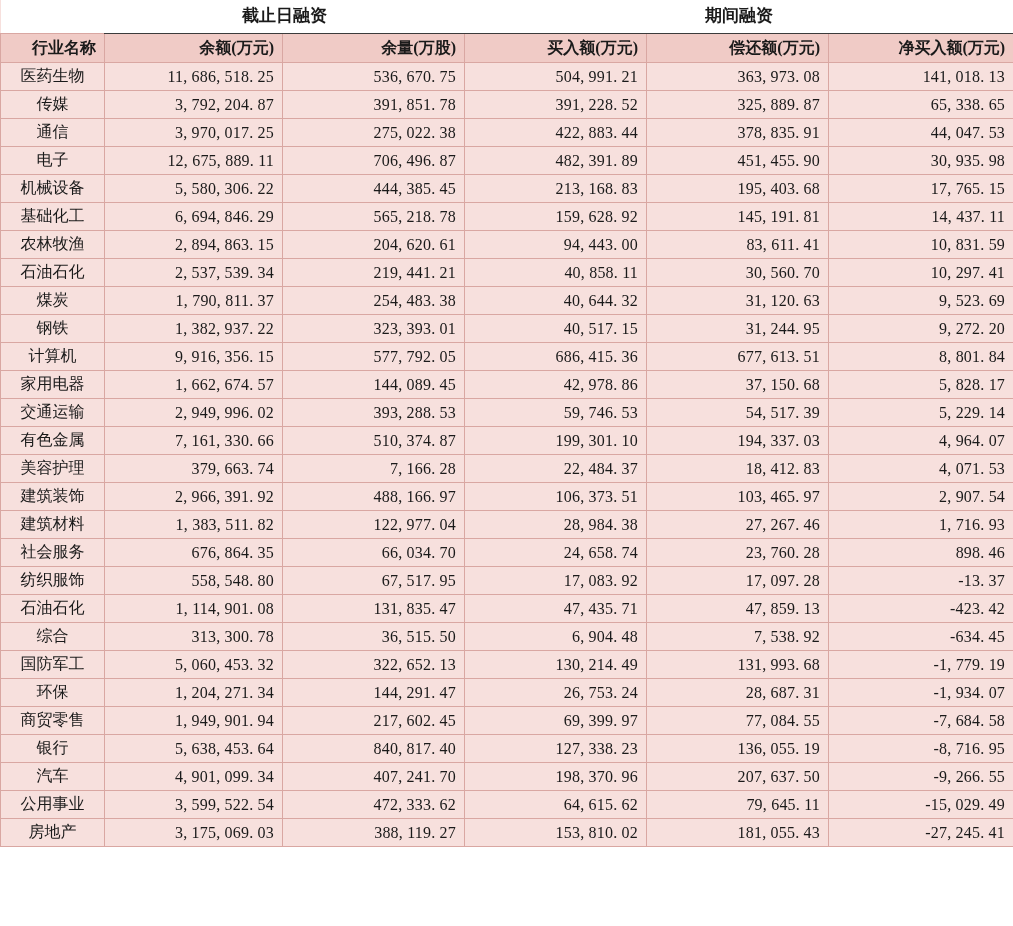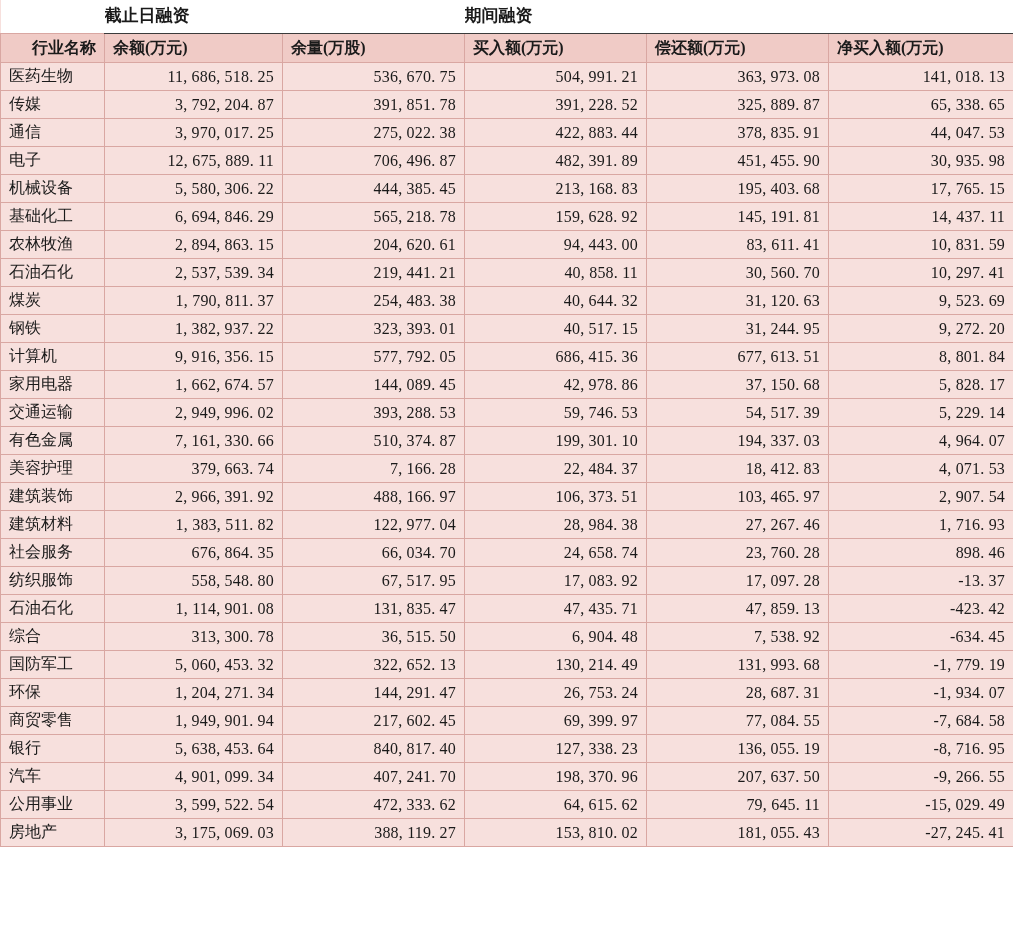--- a/index.html
+++ b/index.html
@@ -37,43 +37,43 @@
     height: 27px;
     box-sizing: border-box;
     white-space: nowrap;
     overflow: hidden;
   }
   
   tr.group-row th {
     background: #ffffff;
     border: none;
     border-bottom: 1px solid #3b3b3b;
-    text-align: left;
+    text-align: center;
     font-weight: bold;
     font-size: 17px;
     padding: 4px 0 6px 0;
     height: 30px;
   }
   tr.group-row th.blank {
     border-bottom: none;
     background: #ffffff;
   }
   
   tr.col-row th {
     background: #f0cbc6;
-    text-align: left;
+    text-align: right;
     font-weight: bold;
     font-size: 16px;
     height: 29px;
   }
   tr.col-row th.name-col {
     text-align: right;
   }
   td.name-col {
-    text-align: left;
+    text-align: center;
   }
   td.num {
     text-align: right;
     padding-right: 26px;
     font-family: "Liberation Serif", "DejaVu Serif", serif;
     letter-spacing: 0.2px;
   }
   tbody tr td {
     background: #f7e0dd;
   }

